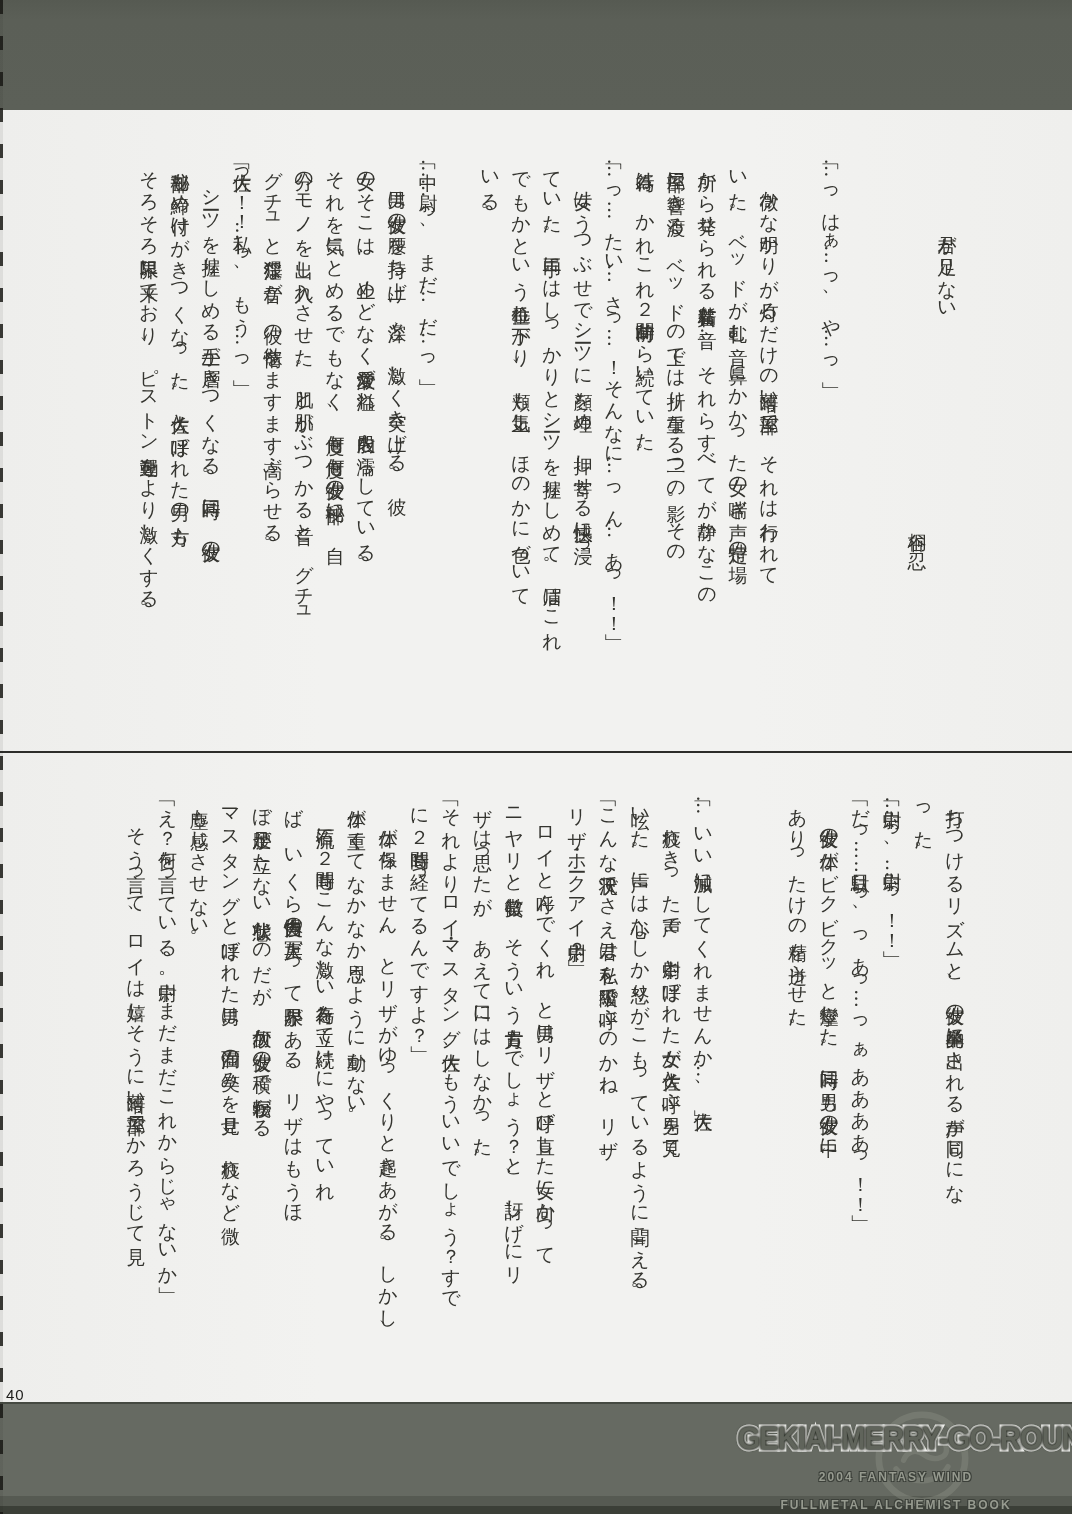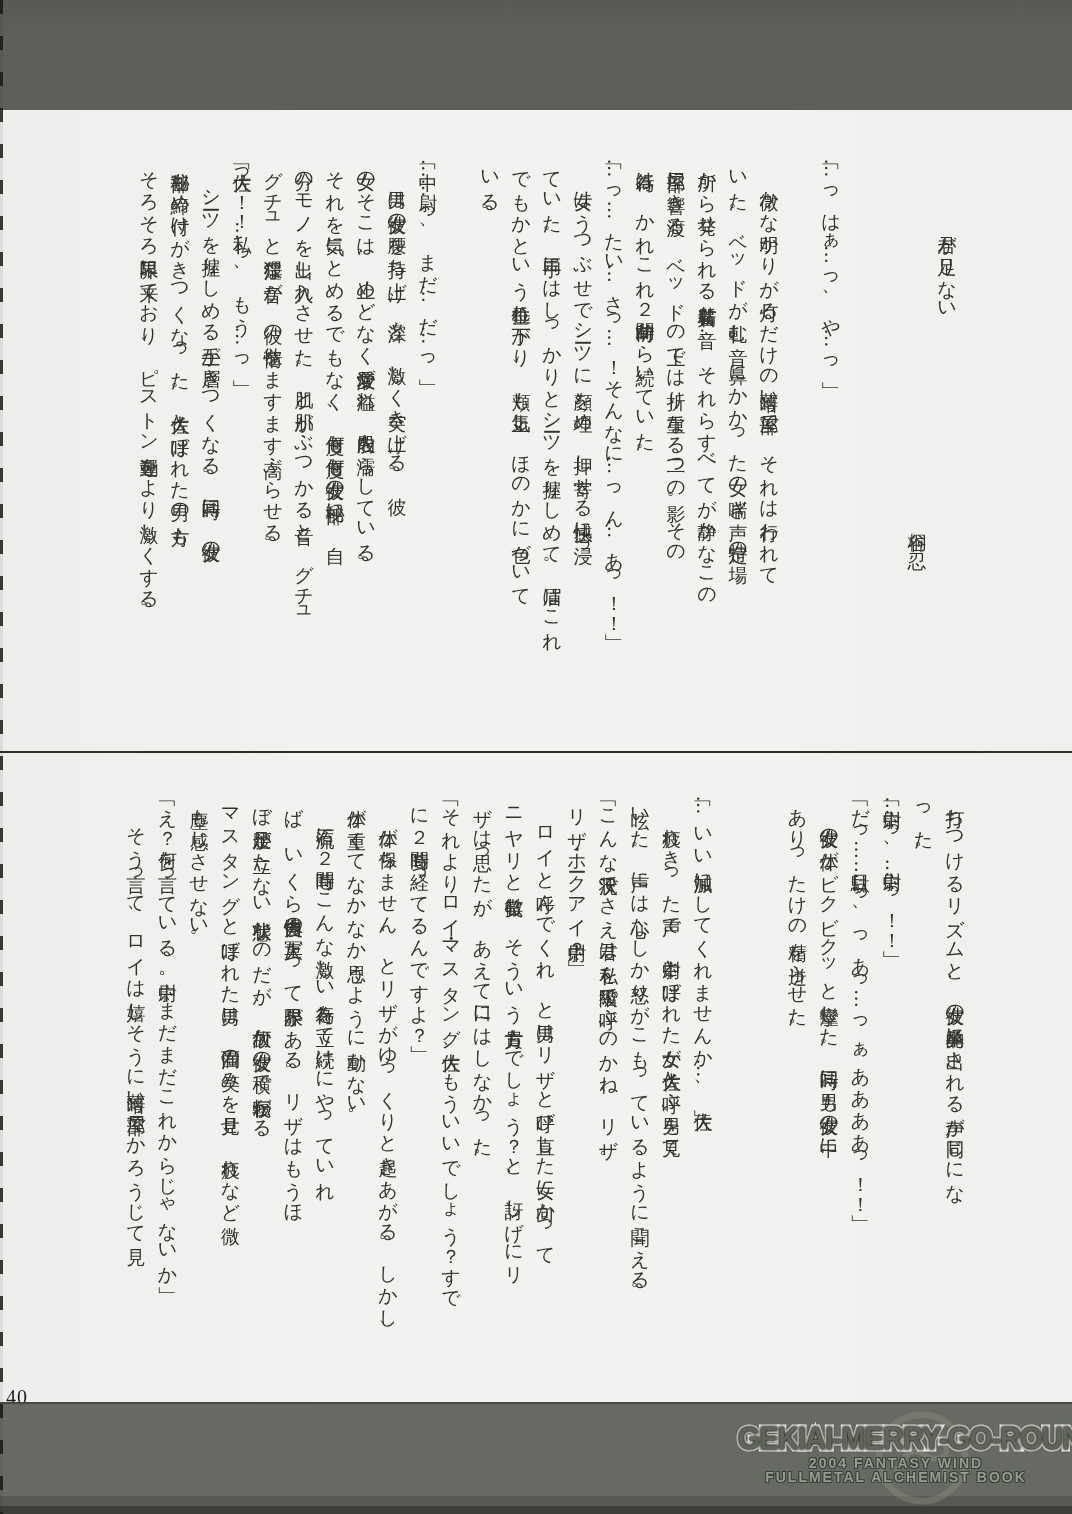--- a/index.html
+++ b/index.html
@@ -49,22 +49,22 @@
     font-family: "DejaVu Serif", "Liberation Serif", serif;
   }
   .story-title  { top: 222px; right: 109px; }
   .story-author { top: 518px; right: 139px; }
   .body-part1   { top: 158px; right: 225px; line-height: 31px; }
   .body-part2   { top: 795px; right: 101px; line-height: 31.5px; }
 
   
   .page-number {
     position: absolute; left: 6px; top: 1386px;
-    font-family: Liberation Serif, serif;
-    font-size: 20px; font-weight: 500; color: #1d1d1b;
+    font-family: Liberation Sans, sans-serif;
+    font-size: 15px; font-weight: 500; color: #1d1d1b;
     letter-spacing: 1px;
   }
 
   
   .logo-wrap {
     position: absolute; right: 6px; top: 20px;
     width: 340px; text-align: center;
   }
   .logo-title {
     display: inline-block;
@@ -73,26 +73,26 @@
     letter-spacing: -1px;
     transform: scaleX(0.94); transform-origin: center;
     white-space: nowrap;
     color: #60645b;
     -webkit-text-stroke: 5px #f3f3f0;
     paint-order: stroke fill;
     text-shadow: 0 0 3px #30342c, 0 0 3px #30342c, 0 0 4px #30342c;
   }
   .logo-sub {
     font-family: "Liberation Sans", "DejaVu Sans", sans-serif;
-    font-weight: bold; font-size: 14px; line-height: 13px;
+    font-weight: bold; font-size: 12px; line-height: 13px;
     letter-spacing: 2px; white-space: nowrap;
     color: #969a8f;
     text-shadow: 1px 1px 0 #3c403a, -1px -1px 0 #3c403a,
                  1px -1px 0 #3c403a, -1px 1px 0 #3c403a;
-    margin-top: 1px;
+    margin-top: 15px;
   }
   .emblem {
     position: absolute; left: 868px; top: 2px;
     width: 108px; height: 108px; opacity: 0.38;
   }
 </style>
 </head>
 <body>
 
 <div class="stage">

